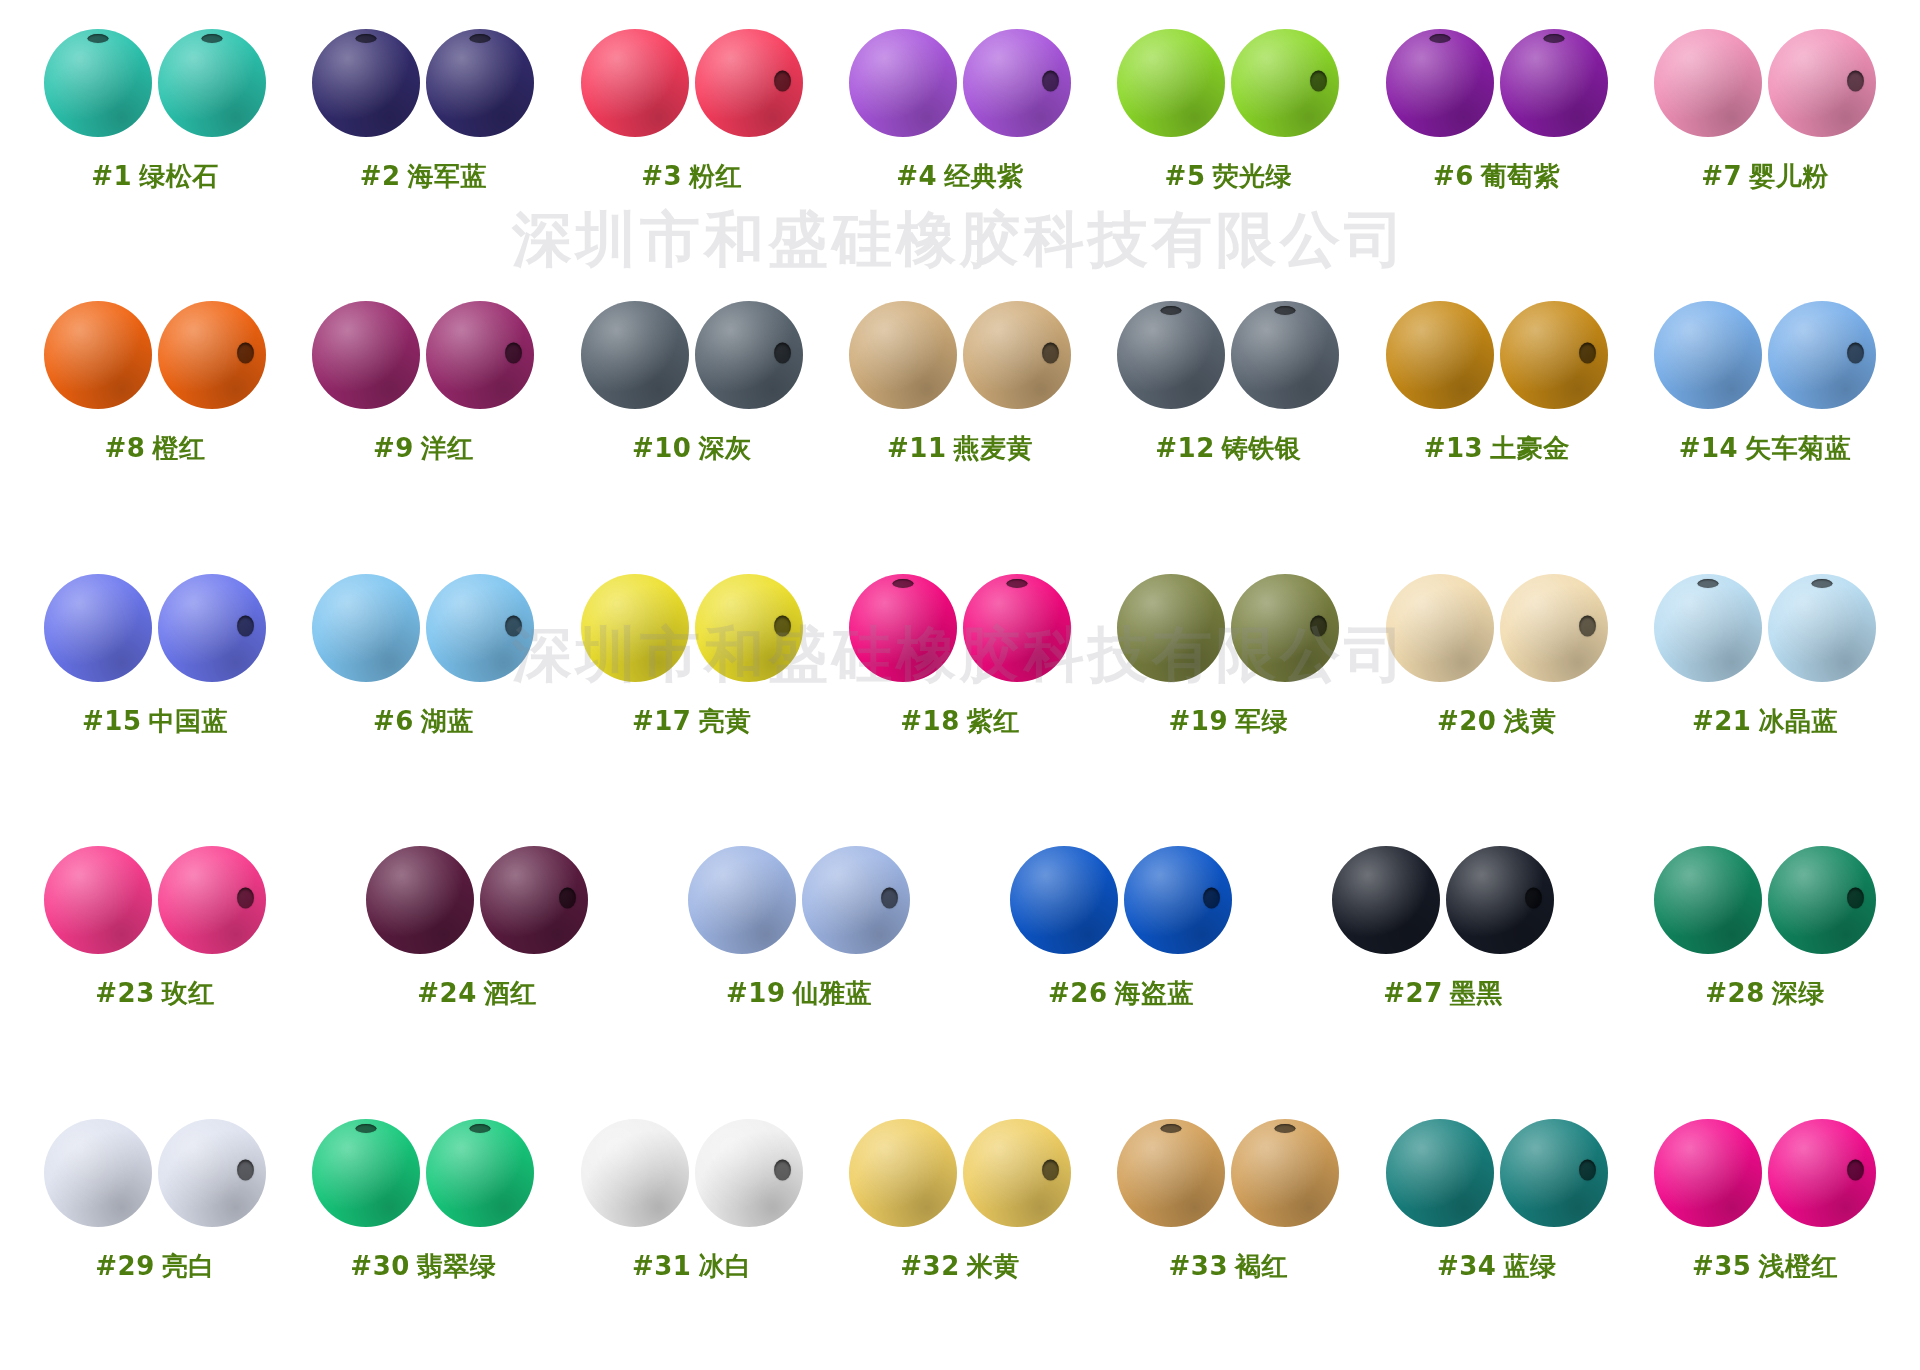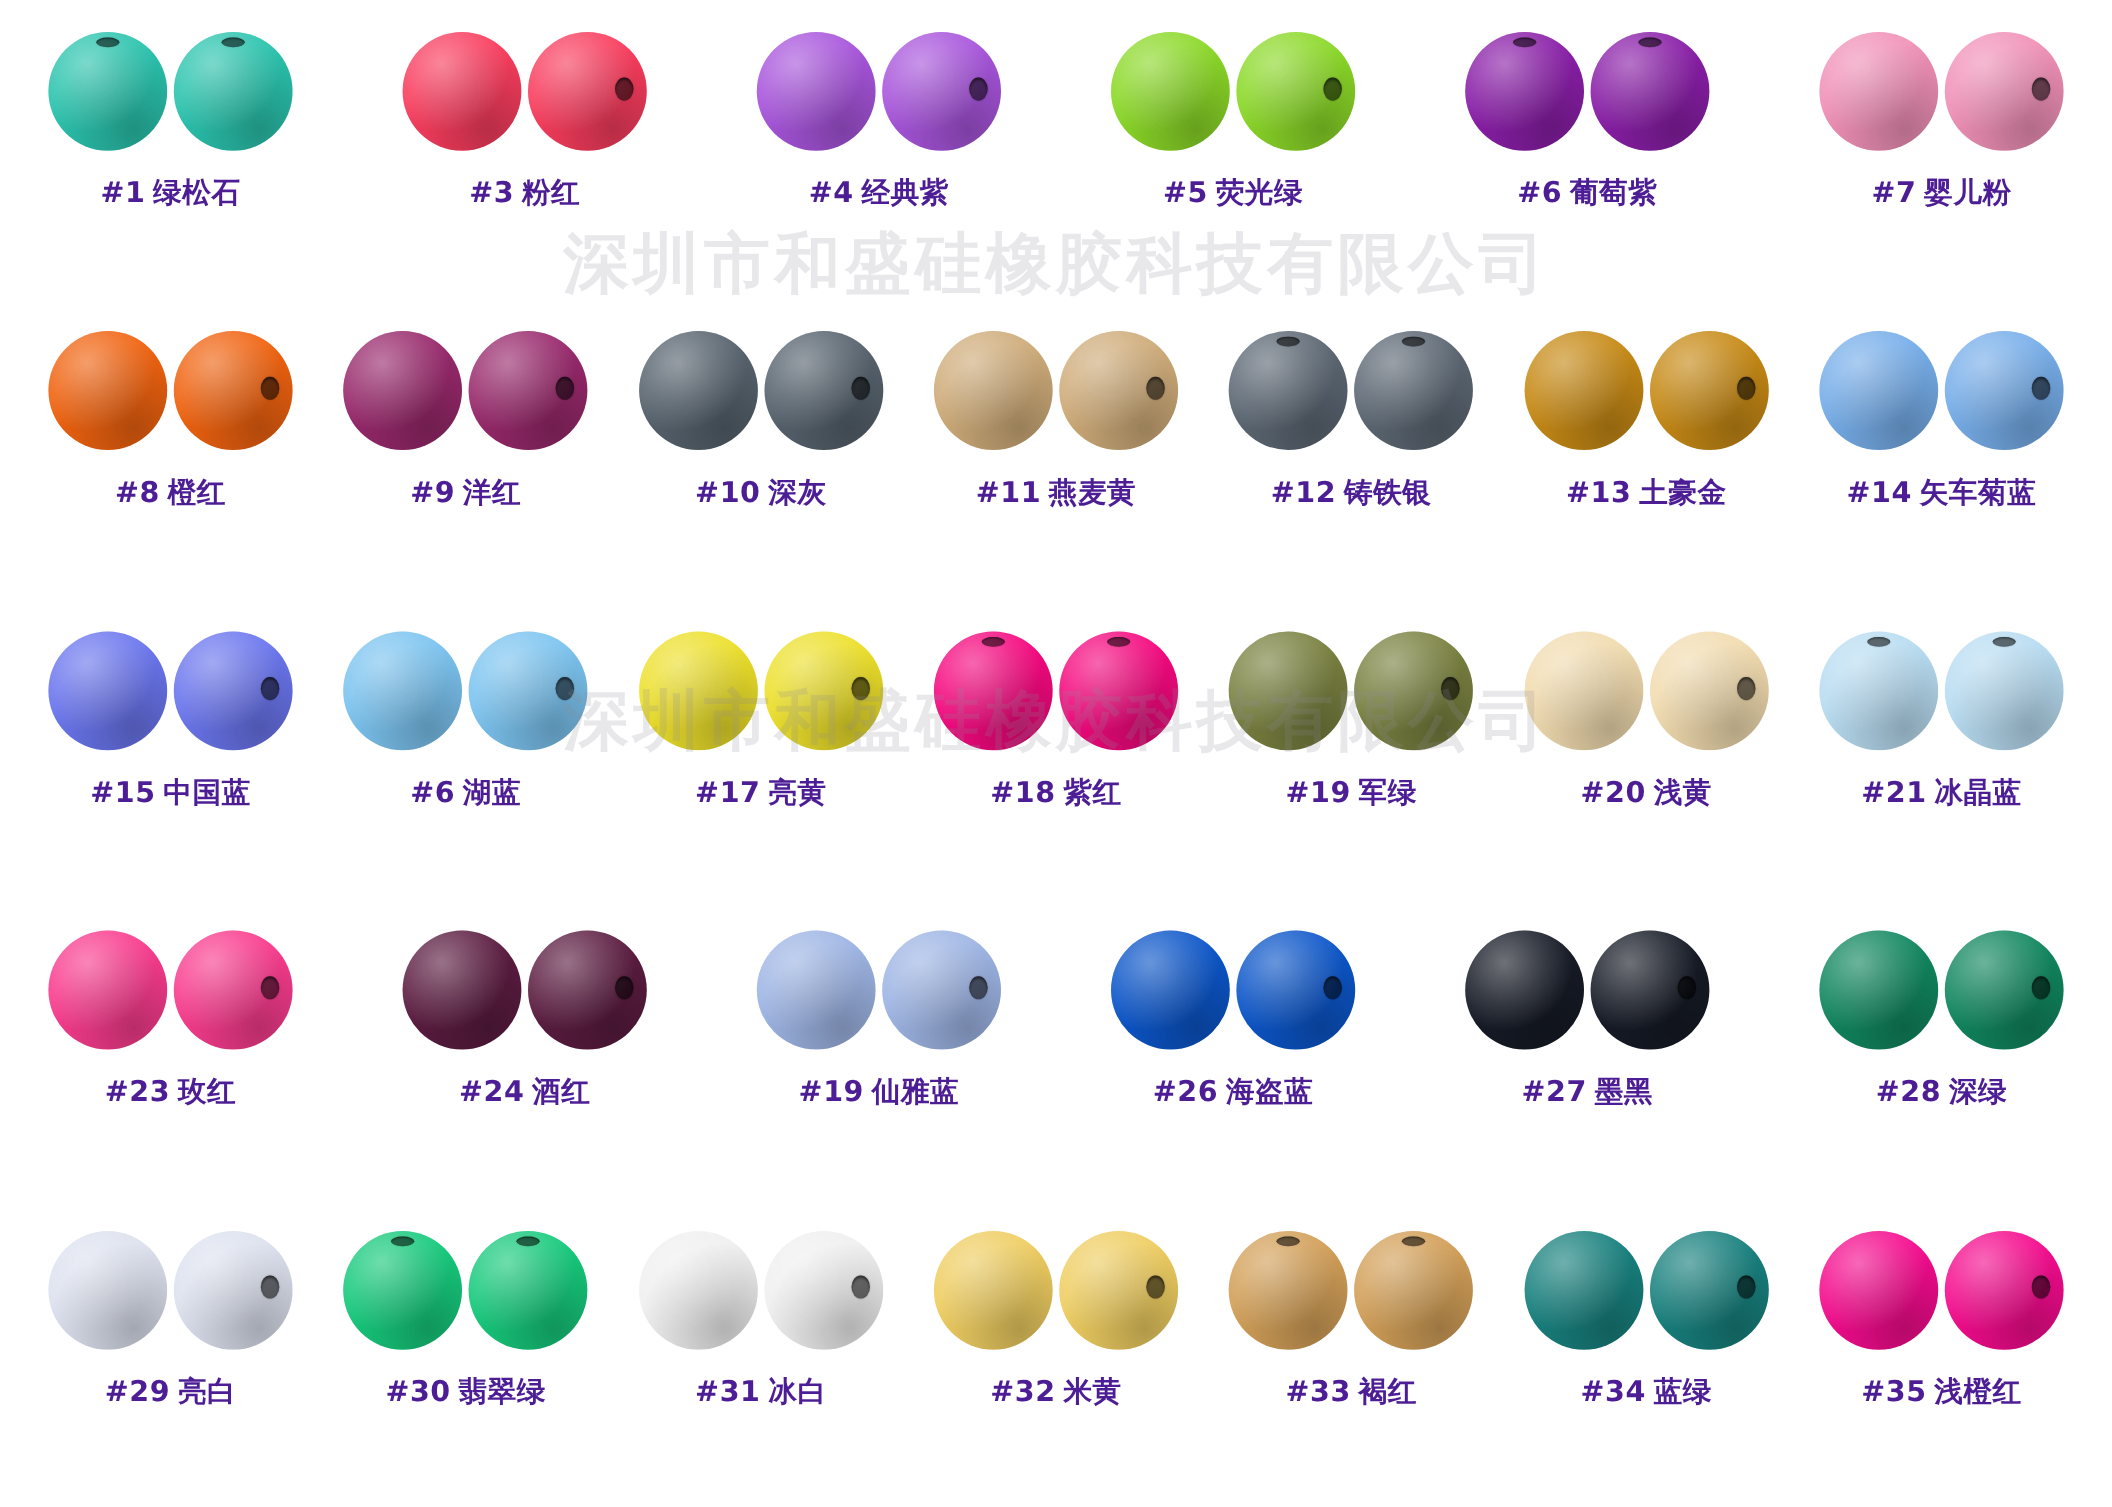--- a/index.html
+++ b/index.html
@@ -62,21 +62,21 @@
     background:rgba(0,0,0,.55);
     box-shadow:inset 0 2px 3px rgba(0,0,0,.55), 0 0 2px rgba(0,0,0,.25);
     z-index:2;
   }
   .hole.top{ top:-1px; left:50%; transform:translateX(-50%) scaleY(.42); }
   .hole.side{ top:48%; right:10px; transform:translateY(-50%) scaleX(.80); }
   .label{
     margin-top:4px;
     font-size:26px;
     font-weight:bold;
-    color:#4c1d95;
+    color:#4d7c0f;
     letter-spacing:.5px;
     white-space:nowrap;
     line-height:1.1;
   }
   .label .num{ margin-right:7px; }
   .watermark{
     position:absolute;
     left:0;right:0;
     text-align:center;
     font-size:60px;
@@ -104,20 +104,31 @@
             <span class="hole top"></span>
           </div>
           <div class="bead" style="background: rgb(43, 196, 174);">
             <span class="hole top"></span>
           </div>
         </div>
         <div class="label"><span class="num">#1</span><span class="nm">绿松石</span></div>
       </div>
       <div class="cell">
         <div class="beads">
+          <div class="bead" style="background: rgb(51, 44, 110);">
+            <span class="hole top"></span>
+          </div>
+          <div class="bead" style="background: rgb(51, 44, 110);">
+            <span class="hole top"></span>
+          </div>
+        </div>
+        <div class="label"><span class="num">#2</span><span class="nm">海军蓝</span></div>
+      </div>
+      <div class="cell">
+        <div class="beads">
           <div class="bead" style="background: rgb(249, 61, 94);"></div>
           <div class="bead" style="background: rgb(249, 61, 94);">
             <span class="hole side"></span>
           </div>
         </div>
         <div class="label"><span class="num">#3</span><span class="nm">粉红</span></div>
       </div>
       <div class="cell">
         <div class="beads">
           <div class="bead" style="background: rgb(168, 85, 220);"></div>

